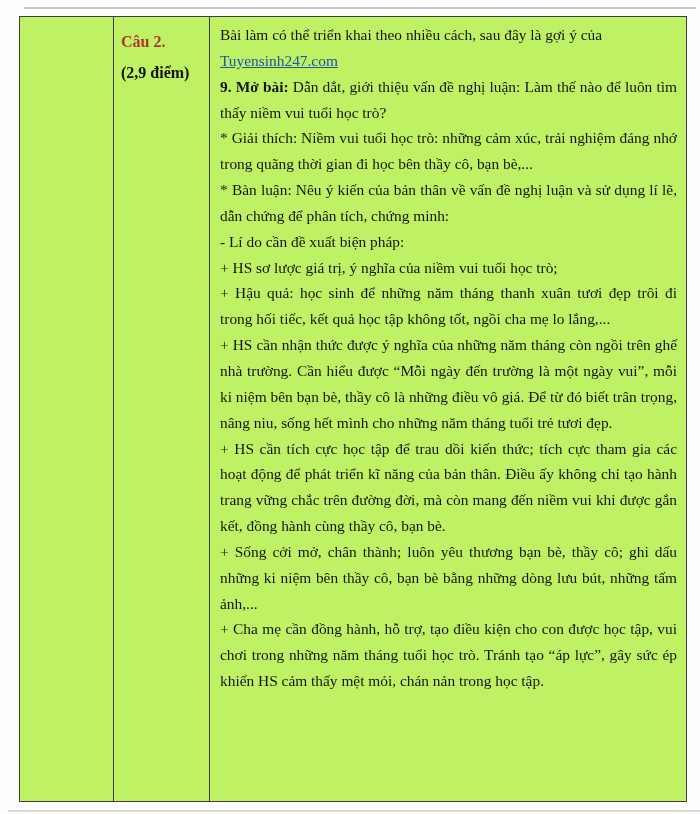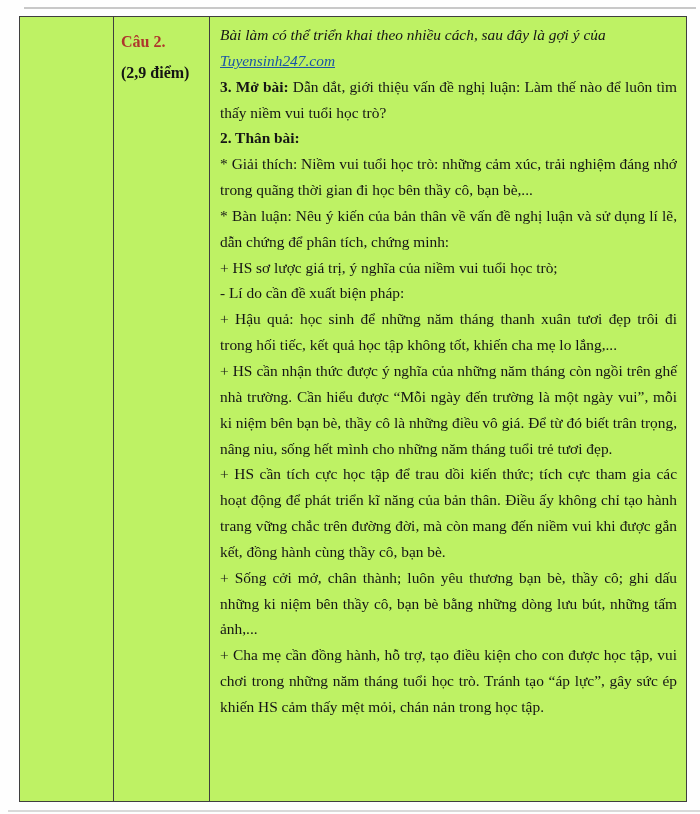--- a/index.html
+++ b/index.html
@@ -39,21 +39,21 @@
     font-weight:bold; font-size:16px; line-height:31px; color:#141414;
   }
   .cell-answer {
     flex:1 1 auto; padding:5px 9px 0 10px; overflow:hidden;
   }
   .cell-answer p {
     font-size:15.4px; line-height:25.85px; text-align:justify;
     color:#151515; margin:0;
   }
   .b { font-weight:bold; }
-  .i { font-style:italic; }
+  .i { }
   a.link {
     color:var(--link-blue,#1b55a6); 
     text-decoration:underline; cursor:pointer;
   }
 </style>
 </head>
 <body>
 
 <div class="page">
   <div class="artifact-top"></div>
@@ -62,27 +62,26 @@
     <div class="cell-empty"></div>
 
     <div class="cell-question">
       <div class="question-label">Câu 2.</div>
       <div class="question-points">(2,9 điểm)</div>
     </div>
 
     <div class="cell-answer">
         <p><span class="i">Bài làm có thể triển khai theo nhiều cách, sau đây là gợi ý của</span></p>
         <p><a class="link i">Tuyensinh247.com</a></p>
-        <p><span class="b">3. Mở bài: </span><span>Dẫn dắt, giới thiệu vấn đề nghị luận: Làm thế nào để luôn tìm thấy niềm vui tuổi học trò?</span></p>
-        <p><span class="b">2. Thân bài:</span></p>
+        <p><span class="b">9. Mở bài: </span><span>Dẫn dắt, giới thiệu vấn đề nghị luận: Làm thế nào để luôn tìm thấy niềm vui tuổi học trò?</span></p>
         <p><span>* Giải thích: Niềm vui tuổi học trò: những cảm xúc, trải nghiệm đáng nhớ trong quãng thời gian đi học bên thầy cô, bạn bè,...</span></p>
         <p><span>* Bàn luận: Nêu ý kiến của bản thân về vấn đề nghị luận và sử dụng lí lẽ, dẫn chứng để phân tích, chứng minh:</span></p>
+        <p><span>- Lí do cần đề xuất biện pháp:</span></p>
         <p><span>+ HS sơ lược giá trị, ý nghĩa của niềm vui tuổi học trò;</span></p>
-        <p><span>- Lí do cần đề xuất biện pháp:</span></p>
-        <p><span>+ Hậu quả: học sinh để những năm tháng thanh xuân tươi đẹp trôi đi trong hối tiếc, kết quả học tập không tốt, khiến cha mẹ lo lắng,...</span></p>
+        <p><span>+ Hậu quả: học sinh để những năm tháng thanh xuân tươi đẹp trôi đi trong hối tiếc, kết quả học tập không tốt, ngồi cha mẹ lo lắng,...</span></p>
         <p><span>+ HS cần nhận thức được ý nghĩa của những năm tháng còn ngồi trên ghế nhà trường. Cần hiểu được “Mỗi ngày đến trường là một ngày vui”, mỗi ki niệm bên bạn bè, thầy cô là những điều vô giá. Để từ đó biết trân trọng, nâng niu, sống hết mình cho những năm tháng tuổi trẻ tươi đẹp.</span></p>
         <p><span>+ HS cần tích cực học tập để trau dồi kiến thức; tích cực tham gia các hoạt động để phát triển kĩ năng của bản thân. Điều ấy không chỉ tạo hành trang vững chắc trên đường đời, mà còn mang đến niềm vui khi được gắn kết, đồng hành cùng thầy cô, bạn bè.</span></p>
         <p><span>+ Sống cởi mở, chân thành; luôn yêu thương bạn bè, thầy cô; ghi dấu những ki niệm bên thầy cô, bạn bè bằng những dòng lưu bút, những tấm ảnh,...</span></p>
         <p><span>+ Cha mẹ cần đồng hành, hỗ trợ, tạo điều kiện cho con được học tập, vui chơi trong những năm tháng tuổi học trò. Tránh tạo “áp lực”, gây sức ép khiến HS cảm thấy mệt mỏi, chán nản trong học tập.</span></p>
       </div>
   </div>
 
   <div class="artifact-bottom"></div>
 </div>
 

